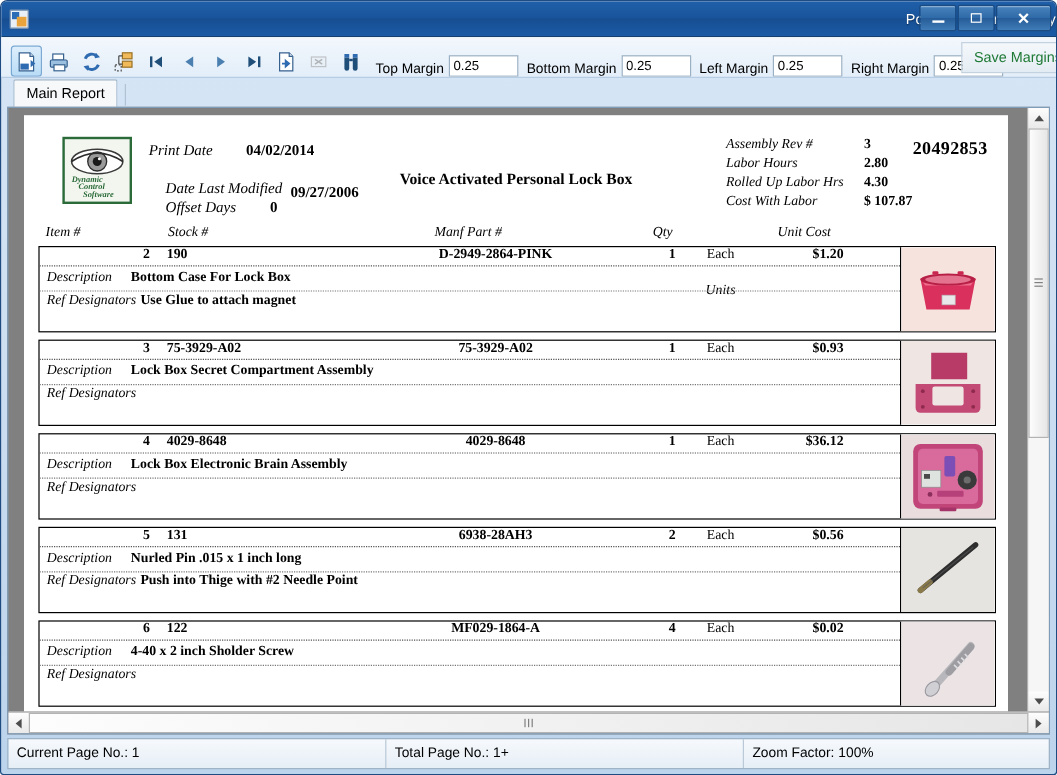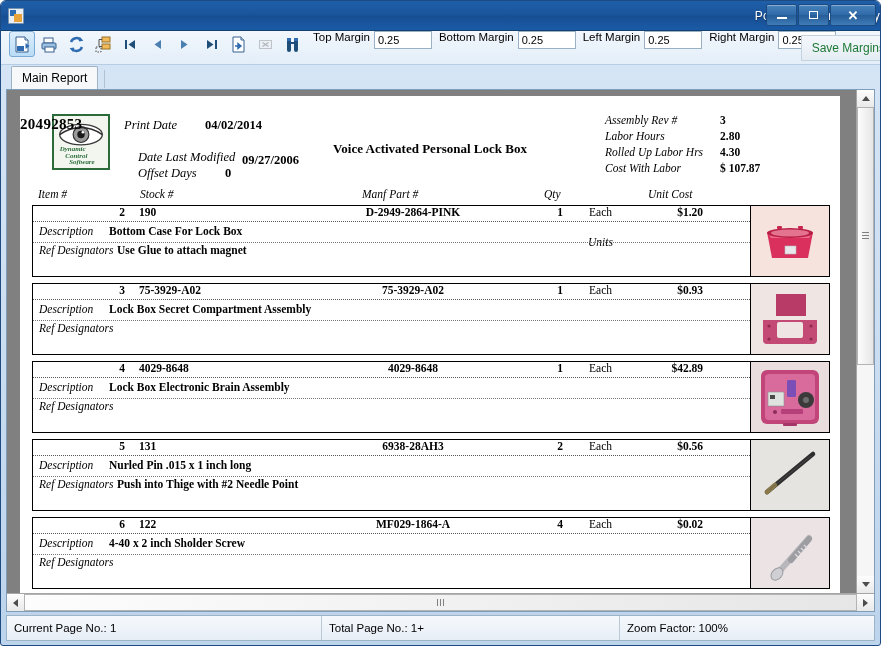--- a/index.html
+++ b/index.html
@@ -62,21 +62,21 @@
     box-shadow: inset 0 1px 0 rgba(255,255,255,.35);
   }
   .wbtn.close { width: 44px; }
   .glyph-min { width: 10px; height: 2px; background: #fff; margin-top: 5px; }
   .glyph-max { width: 9px; height: 8px; border: 1.5px solid #fff; box-sizing: border-box; }
   .glyph-close { font-size: 13px; font-weight: bold; font-family: "Liberation Sans", sans-serif; }
 
   
   #toolbar {
     flex: 0 0 33px; height: 33px;
-    display: flex; align-items: flex-start;
+    display: flex; align-items: flex-end;
     padding: 0 0 0 8px;
     background: linear-gradient(to bottom, #f2f7fc 0%, #e3eef9 100%);
     border-bottom: 1px solid #b6cde4;
     position: relative;
     overflow: hidden;
   }
   .tbtn {
     width: 26px; height: 26px; flex: 0 0 26px;
     display: flex; align-items: center; justify-content: center;
     margin-right: 1px; border-radius: 3px; position: relative;
@@ -151,22 +151,22 @@
   #report-head { position: relative; height: 92px; }
   #logo {
     position: absolute; left: 32px; top: 18px;
     width: 58px; height: 56px;
     border: 2px solid #2b6b3a; background: #f2f6ee;
     box-sizing: border-box; overflow: hidden;
   }
   .hdr-l { position: absolute; font-style: italic; font-size: 12.5px; color: #000; }
   .hdr-v { position: absolute; font-weight: bold; font-size: 12.5px; color: #000; }
   #doc-num {
-    position: absolute; left: 0; right: 4px; top: 20px;
-    text-align: left; font-weight: bold; font-size: 15px;
+    position: absolute; left: 0; right: 17px; top: 20px;
+    text-align: right; font-weight: bold; font-size: 15px;
     letter-spacing: .3px;
   }
   #doc-title {
     position: absolute; left: 0; right: 0; top: 45px;
     text-align: center; font-weight: bold; font-size: 13px;
   }
   .rt-l {
     position: absolute; font-style: italic; font-size: 11.5px; color: #000;
     left: 585px; white-space: nowrap;
   }
@@ -531,21 +531,21 @@
           </div>
 
           <div class="item">
             <div class="item-main">
               <div class="irow1">
                 <span class="c-item">4</span>
                 <span class="c-stock">4029-8648</span>
                 <span class="c-manf">4029-8648</span>
                 <span class="c-qty">1</span>
                 <span class="c-units">Each</span>
-                <span class="c-cost">$42.89</span>
+                <span class="c-cost">$36.12</span>
               </div>
               <div class="desc-row">
                 <span class="lbl">Description</span>
                 <span class="val">Lock Box Electronic Brain Assembly</span>
               </div>
               <div class="ref-row">
                 <span class="lbl">Ref Designators</span>
                 <span class="val"></span>
               </div>
             </div>

